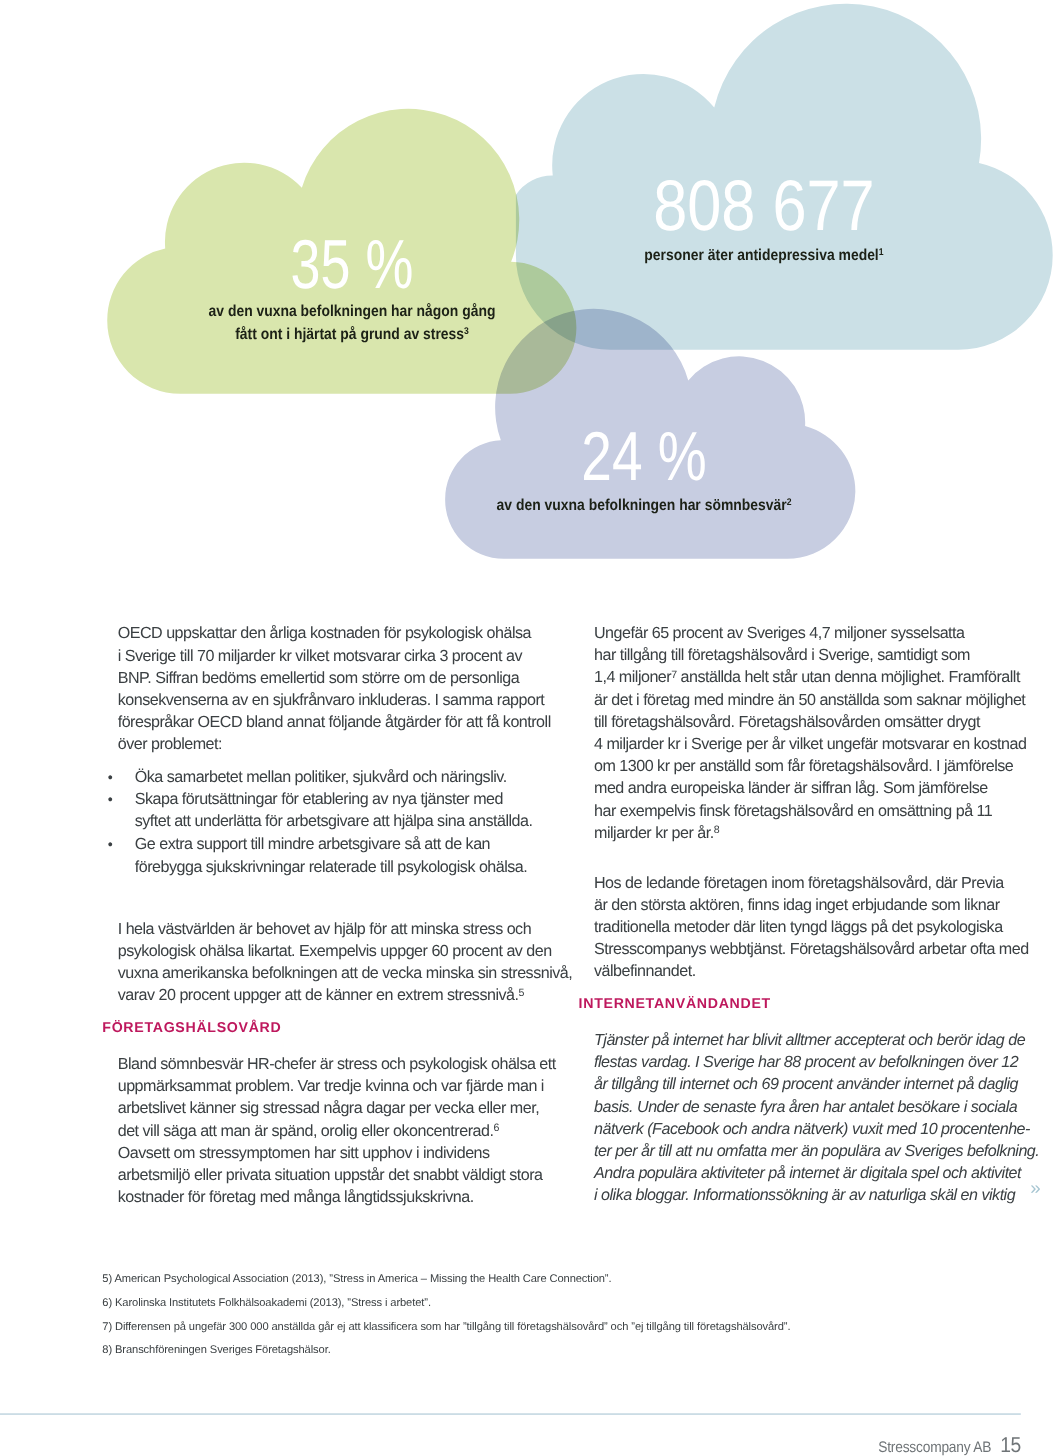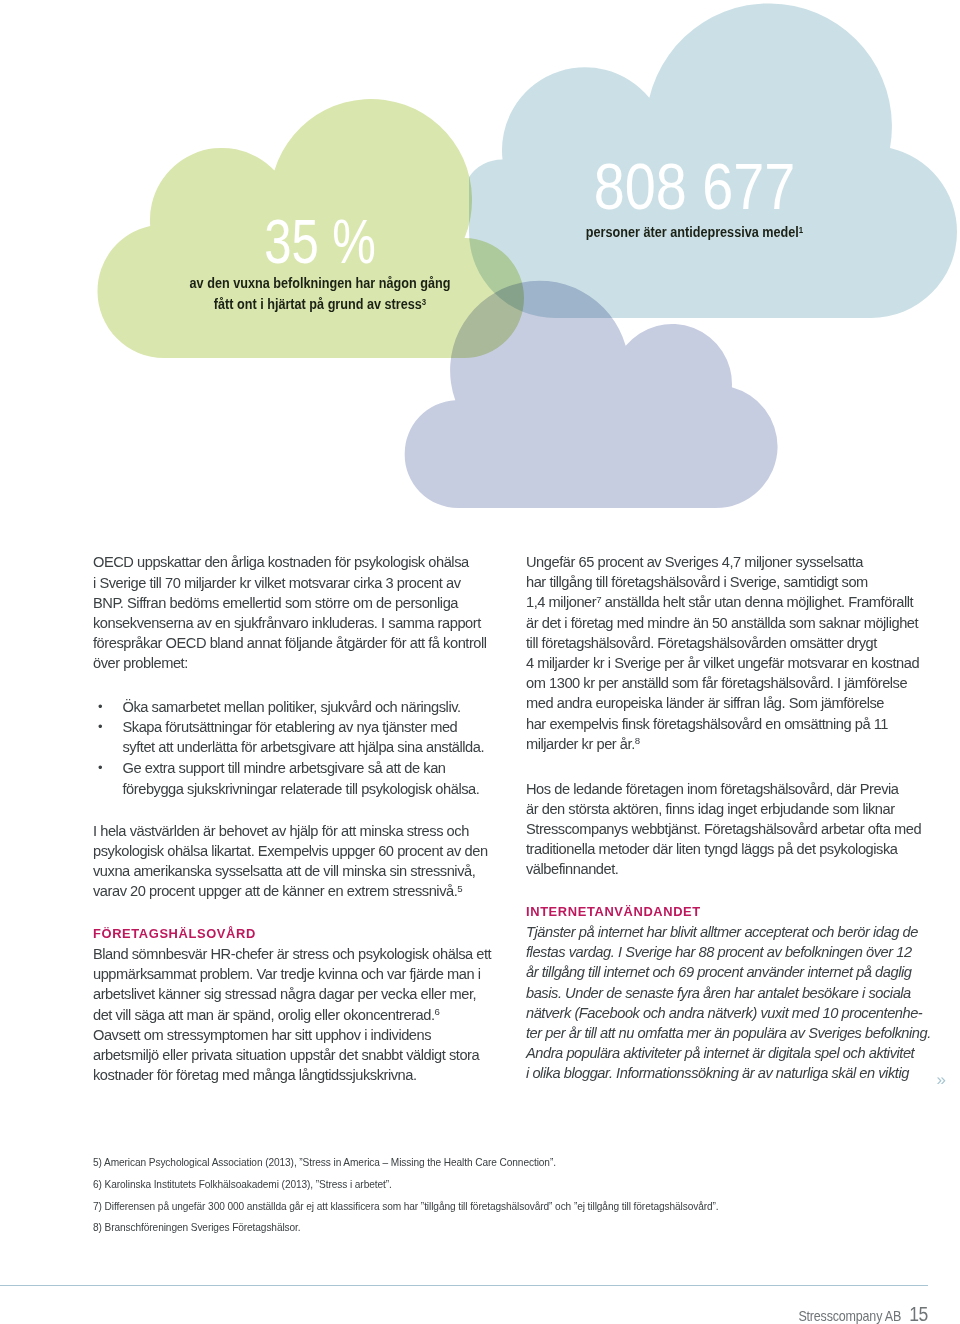--- a/index.html
+++ b/index.html
@@ -13,21 +13,21 @@
   svg.clouds{position:absolute;left:0;top:0;}
   .cloud-text{position:absolute;text-align:center;white-space:nowrap;}
   .big-num{color:#ffffff;font-weight:400;line-height:1;display:block;
            transform-origin:center top;}
   .cap{font-weight:700;color:#1c2116;display:block;transform-origin:center top;}
   .cap sup{font-size:.62em;vertical-align:baseline;position:relative;top:-.48em;line-height:0;}
 
   
   .col{position:absolute;width:440px;font-size:14.65px;letter-spacing:-0.46px;
        line-height:20.2px;color:#3b4043;}
-  .blk{position:absolute;left:0;margin:0;}
+  .blk{position:absolute;left:0;margin:14px;}
   .ln{display:block;white-space:nowrap;}
   .col ul{margin:0;padding:0;list-style:none;}
   .col li{position:relative;padding-left:29.5px;margin:0;}
   .col li .bullet{position:absolute;left:5px;top:0;font-size:13px;letter-spacing:0;}
   h3.sec{font-size:12.9px;letter-spacing:0.62px;font-weight:700;color:#be185d;
          margin:0;line-height:20.2px;white-space:nowrap;}
   sup{font-size:.66em;vertical-align:baseline;position:relative;top:-.47em;line-height:0;}
   .marker{position:absolute;color:#a7c6d2;font-size:17px;line-height:1;}
 
   
@@ -78,39 +78,43 @@
     <span class="big-num">35 %</span>
     <span class="cap">av den vuxna befolkningen har någon gång</span>
     <span class="cap"><span>fått ont i hjärtat på grund av stress</span><sup>3</sup></span>
   </div>
 
   <div class="cloud-text" id="t-blue">
     <span class="big-num">808 677</span>
     <span class="cap"><span>personer äter antidepressiva medel</span><sup>1</sup></span>
   </div>
 
+  <div class="cloud-text" id="t-purple">
+    <span class="big-num">24 %</span>
+    <span class="cap"><span>av den vuxna befolkningen har sömnbesvär</span><sup>2</sup></span>
+  </div>
 
   <div class="col" id="col-left">
     <div class="blk" id="L-p1">
         <span class="ln">OECD uppskattar den årliga kostnaden för psykologisk ohälsa</span>
         <span class="ln">i Sverige till 70 miljarder kr vilket motsvarar cirka 3 procent av</span>
         <span class="ln">BNP. Siffran bedöms emellertid som större om de personliga</span>
         <span class="ln">konsekvenserna av en sjukfrånvaro inkluderas. I samma rapport</span>
         <span class="ln">förespråkar OECD bland annat följande åtgärder för att få kontroll</span>
         <span class="ln">över problemet:</span>
       </div>
     <ul class="blk" id="L-list">
       <li><span class="bullet">•</span><span><span class="ln">Öka samarbetet mellan politiker, sjukvård och näringsliv.</span></span></li>
       <li><span class="bullet">•</span><span><span class="ln">Skapa förutsättningar för etablering av nya tjänster med</span><span class="ln">syftet att underlätta för arbetsgivare att hjälpa sina anställda.</span></span></li>
       <li><span class="bullet">•</span><span><span class="ln">Ge extra support till mindre arbetsgivare så att de kan</span><span class="ln">förebygga sjukskrivningar relaterade till psykologisk ohälsa.</span></span></li>
     </ul>
     <div class="blk" id="L-p2">
         <span class="ln">I hela västvärlden är behovet av hjälp för att minska stress och</span>
         <span class="ln">psykologisk ohälsa likartat. Exempelvis uppger 60 procent av den</span>
-        <span class="ln">vuxna amerikanska sysselsatta att de vill minska sin stressnivå,</span>
+        <span class="ln">vuxna amerikanska befolkningen att de vecka minska sin stressnivå,</span>
         <span class="ln">varav 20 procent uppger att de känner en extrem stressnivå.<sup>5</sup></span>
       </div>
     <h3 class="sec blk" id="L-h">FÖRETAGSHÄLSOVÅRD</h3>
     <div class="blk" id="L-p3">
         <span class="ln">Bland sömnbesvär HR-chefer är stress och psykologisk ohälsa ett</span>
         <span class="ln">uppmärksammat problem. Var tredje kvinna och var fjärde man i</span>
         <span class="ln">arbetslivet känner sig stressad några dagar per vecka eller mer,</span>
         <span class="ln">det vill säga att man är spänd, orolig eller okoncentrerad.<sup>6</sup></span>
         <span class="ln">Oavsett om stressymptomen har sitt upphov i individens</span>
         <span class="ln">arbetsmiljö eller privata situation uppstår det snabbt väldigt stora</span>
@@ -127,22 +131,22 @@
         <span class="ln">till företagshälsovård. Företagshälsovården omsätter drygt</span>
         <span class="ln">4 miljarder kr i Sverige per år vilket ungefär motsvarar en kostnad</span>
         <span class="ln">om 1300 kr per anställd som får företagshälsovård. I jämförelse</span>
         <span class="ln">med andra europeiska länder är siffran låg. Som jämförelse</span>
         <span class="ln">har exempelvis finsk företagshälsovård en omsättning på 11</span>
         <span class="ln">miljarder kr per år.<sup>8</sup></span>
       </div>
     <div class="blk" id="R-p2">
         <span class="ln">Hos de ledande företagen inom företagshälsovård, där Previa</span>
         <span class="ln">är den största aktören, finns idag inget erbjudande som liknar</span>
+        <span class="ln">traditionella metoder där liten tyngd läggs på det psykologiska</span>
         <span class="ln">Stresscompanys webbtjänst. Företagshälsovård arbetar ofta med</span>
-        <span class="ln">traditionella metoder där liten tyngd läggs på det psykologiska</span>
         <span class="ln">välbefinnandet.</span>
       </div>
     <h3 class="sec blk" id="R-h">INTERNETANVÄNDANDET</h3>
     <div class="blk" id="R-p3">
         <span class="ln">Tjänster på internet har blivit alltmer accepterat och berör idag de</span>
         <span class="ln">flestas vardag. I Sverige har 88 procent av befolkningen över 12</span>
         <span class="ln">år tillgång till internet och 69 procent använder internet på daglig</span>
         <span class="ln">basis. Under de senaste fyra åren har antalet besökare i sociala</span>
         <span class="ln">nätverk (Facebook och andra nätverk) vuxit med 10 procentenhe-</span>
         <span class="ln">ter per år till att nu omfatta mer än populära av Sveriges befolkning.</span>

